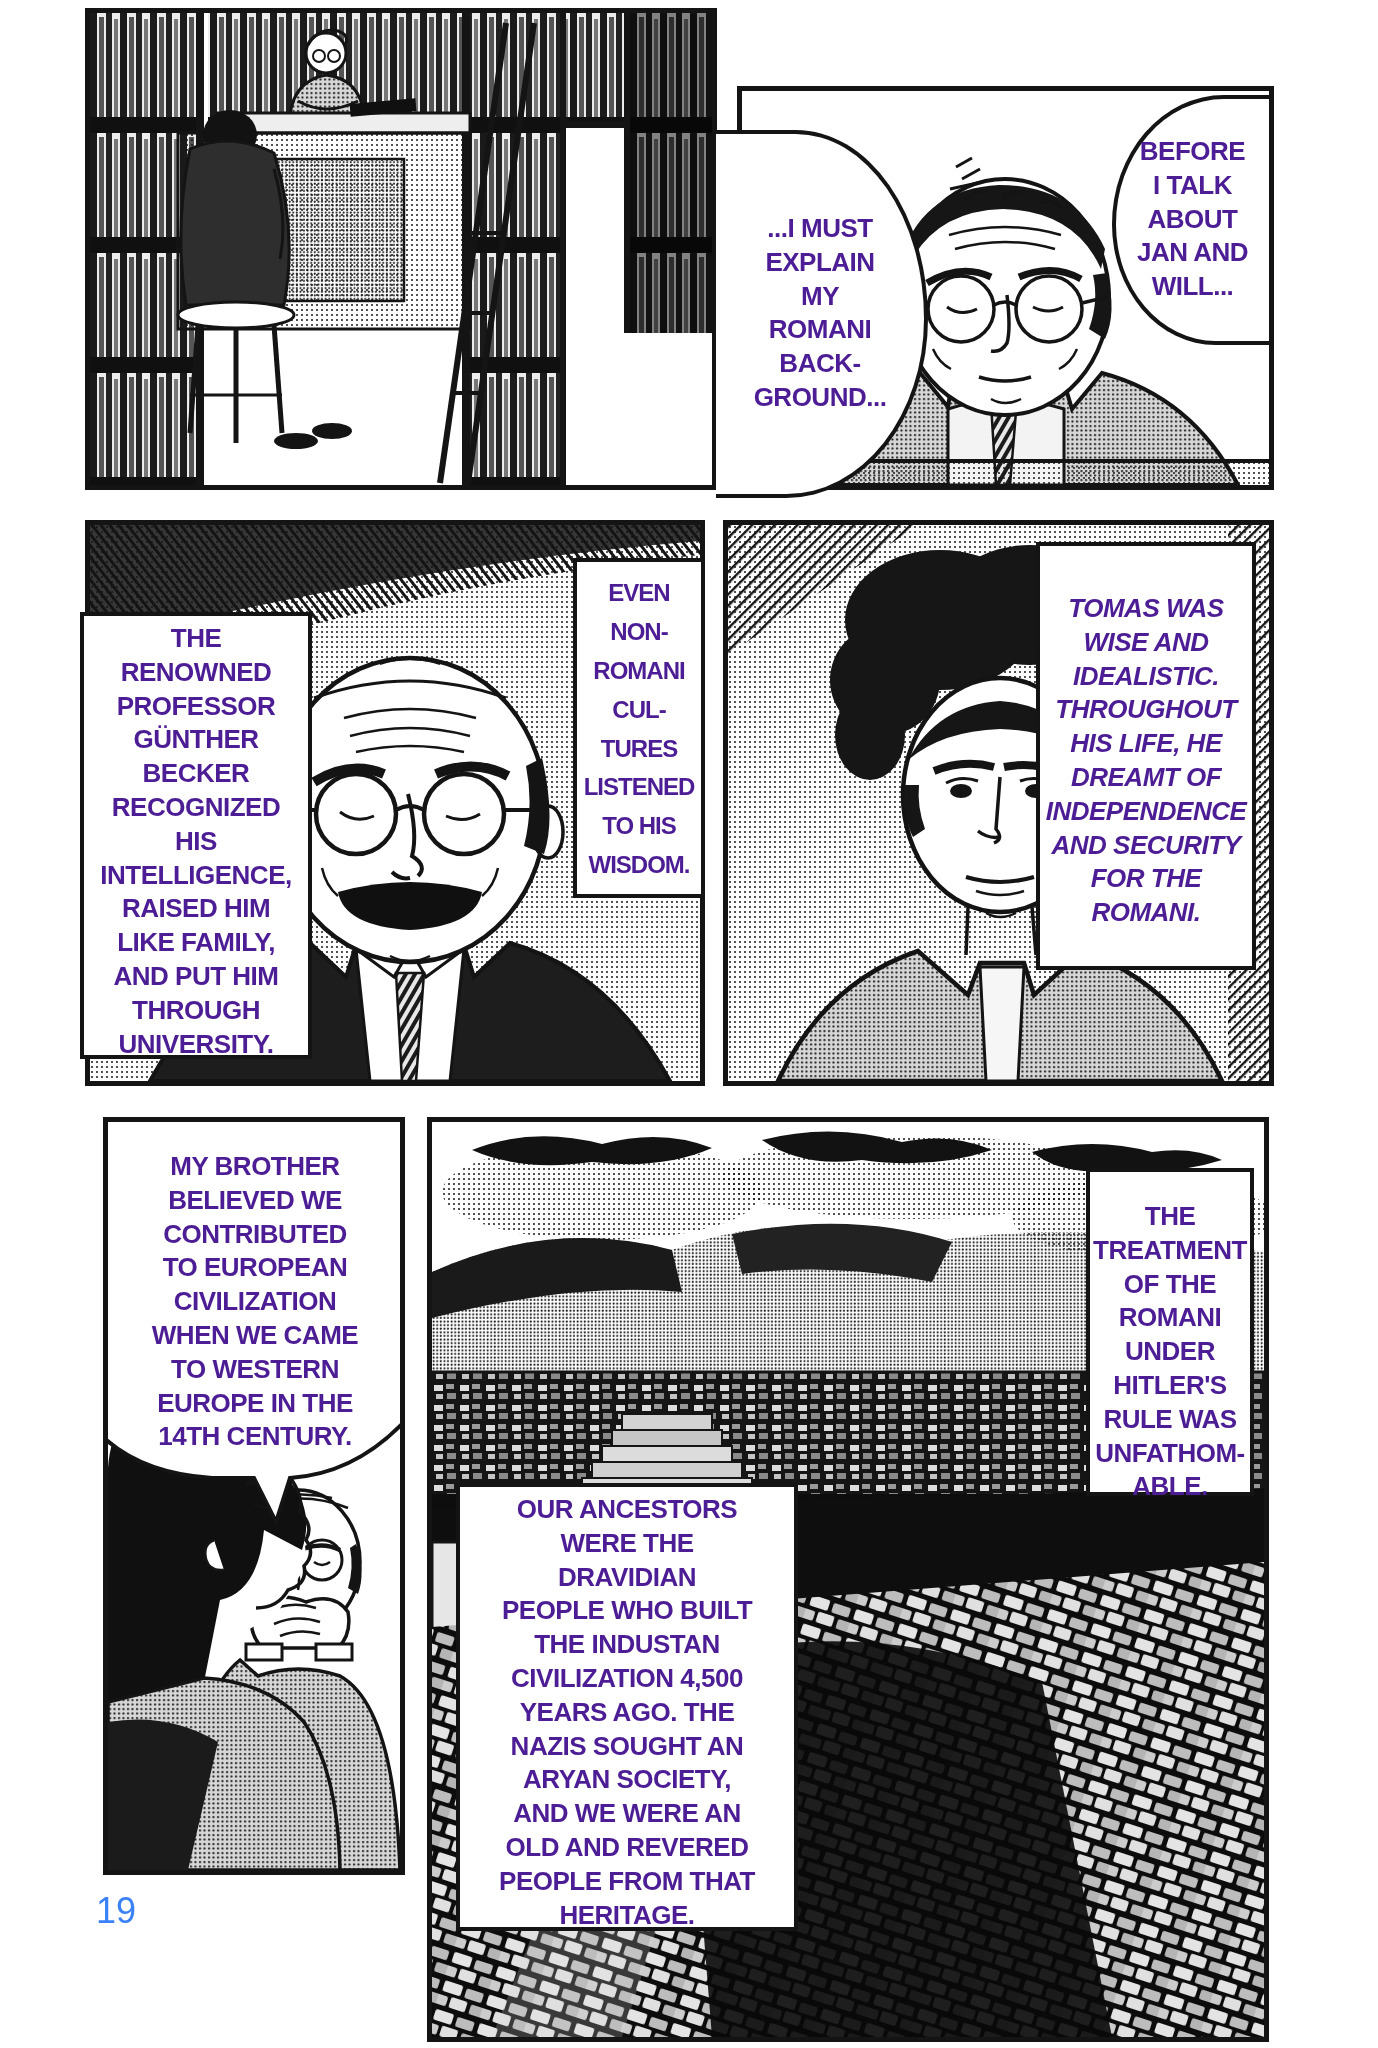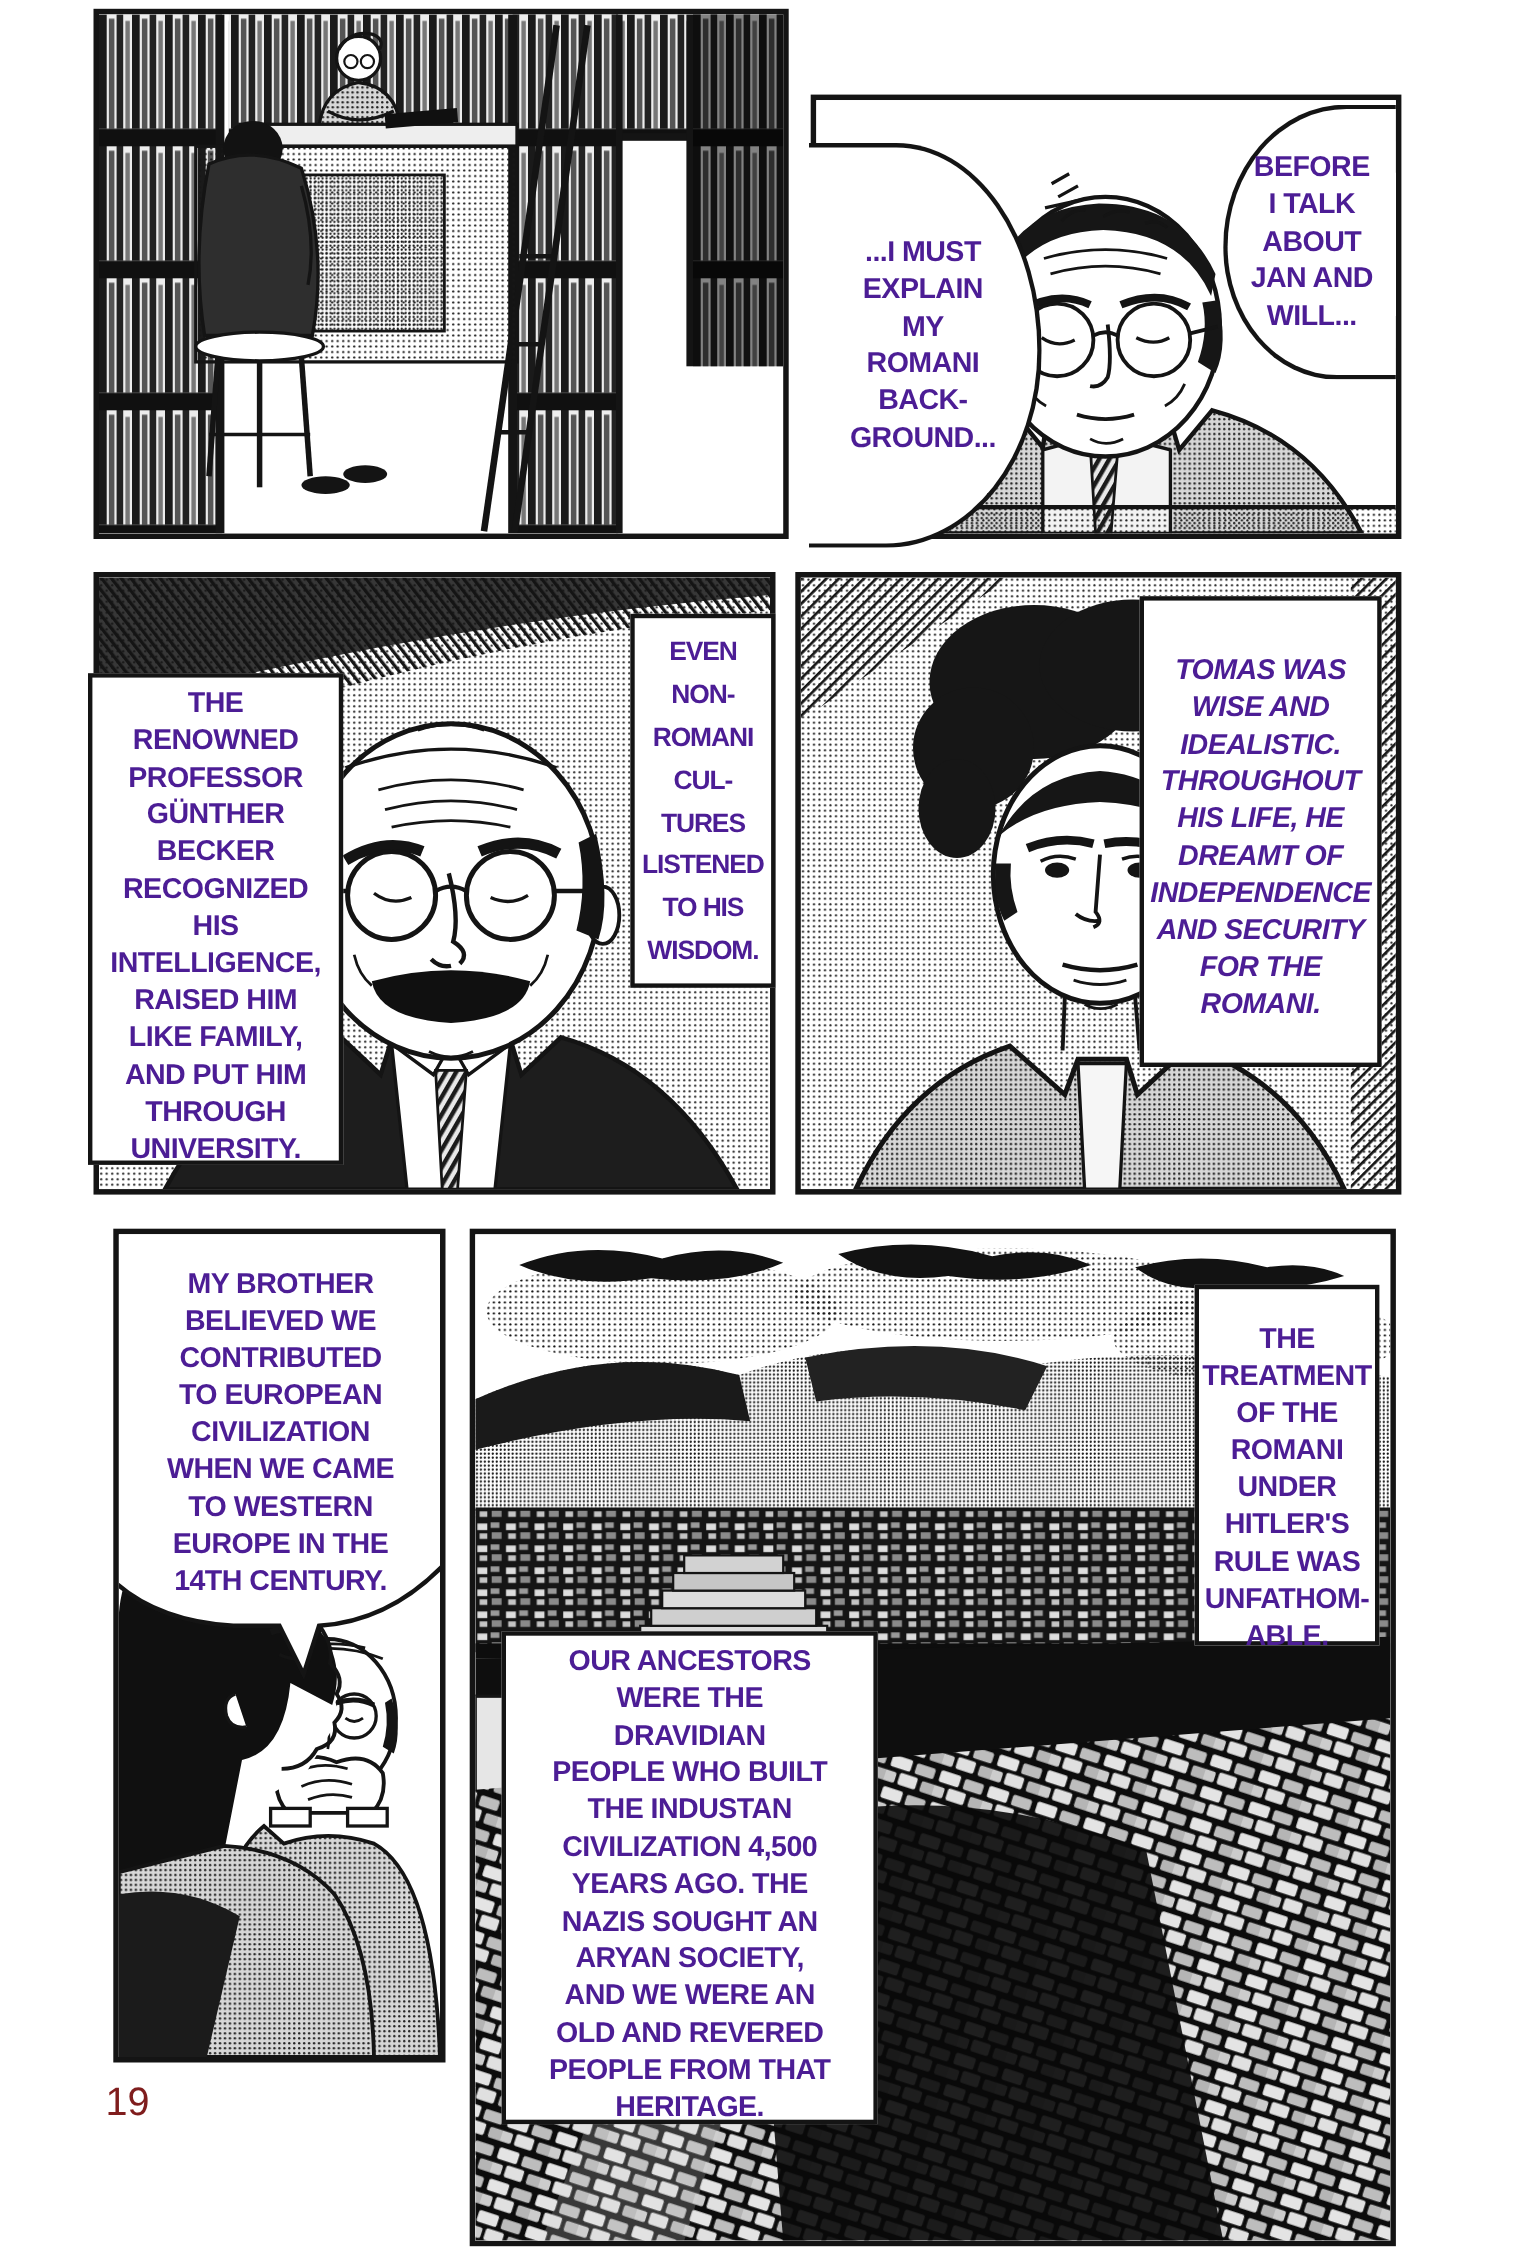--- a/index.html
+++ b/index.html
@@ -16,35 +16,35 @@
   #panel-ruins{left:427px;top:1117px;width:842px;height:925px;}
 
   .bubble,.caption{position:absolute;z-index:5;background:#ffffff;color:#4c1d95;
       text-align:center;font-weight:700;white-space:pre-line;
       font-size:26px;line-height:1.3;letter-spacing:-0.5px;}
   .caption{border:4px solid #141414;}
   .bubble{border:4px solid #141414;}
 
   #bubble-brother{left:497px;top:250px;width:184px;height:236px;
       border-radius:50% 50% 46% 46% / 52% 52% 40% 40%;padding-top:52px;}
-  #bubble-romani{left:735px;top:130px;width:212px;height:368px;border-left:none;
+  #bubble-romani{left:716px;top:130px;width:212px;height:368px;border-left:none;
       border-radius:0 140px 150px 0 / 0 200px 190px 0;padding-top:78px;}
   #bubble-before{left:1112px;top:95px;width:157px;height:250px;border-right:none;
       border-radius:130px 0 0 120px / 150px 0 0 140px;padding-top:36px;}
   #bubble-believed{left:110px;top:1150px;width:290px;z-index:5;background:transparent;border:none;}
 
   #caption-becker{left:80px;top:612px;width:232px;height:447px;padding-top:6px;}
   #caption-cultures{left:573px;top:558px;width:132px;height:340px;padding-top:12px;
       font-size:24px;line-height:1.62;letter-spacing:-1px;}
   #caption-tomas{left:1036px;top:542px;width:220px;height:428px;padding-top:46px;font-style:italic;}
   #caption-treatment{left:1086px;top:1168px;width:168px;height:328px;padding-top:28px;}
   #caption-ancestors{left:456px;top:1483px;width:342px;height:448px;padding-top:6px;text-align:center;}
 
   #page-number{position:absolute;left:96px;top:1890px;font-size:36px;font-weight:400;
-      letter-spacing:0;color:#7f1d1d;z-index:2;}
+      letter-spacing:0;color:#3b82f6;z-index:2;}
   .defs-holder{position:absolute;width:0;height:0;}
 </style>
 </head>
 <body>
 
 <div class="page">
 
   <svg class="defs-holder" aria-hidden="true">
     <defs>
       <pattern id="dots" width="5" height="5" patternUnits="userSpaceOnUse">

